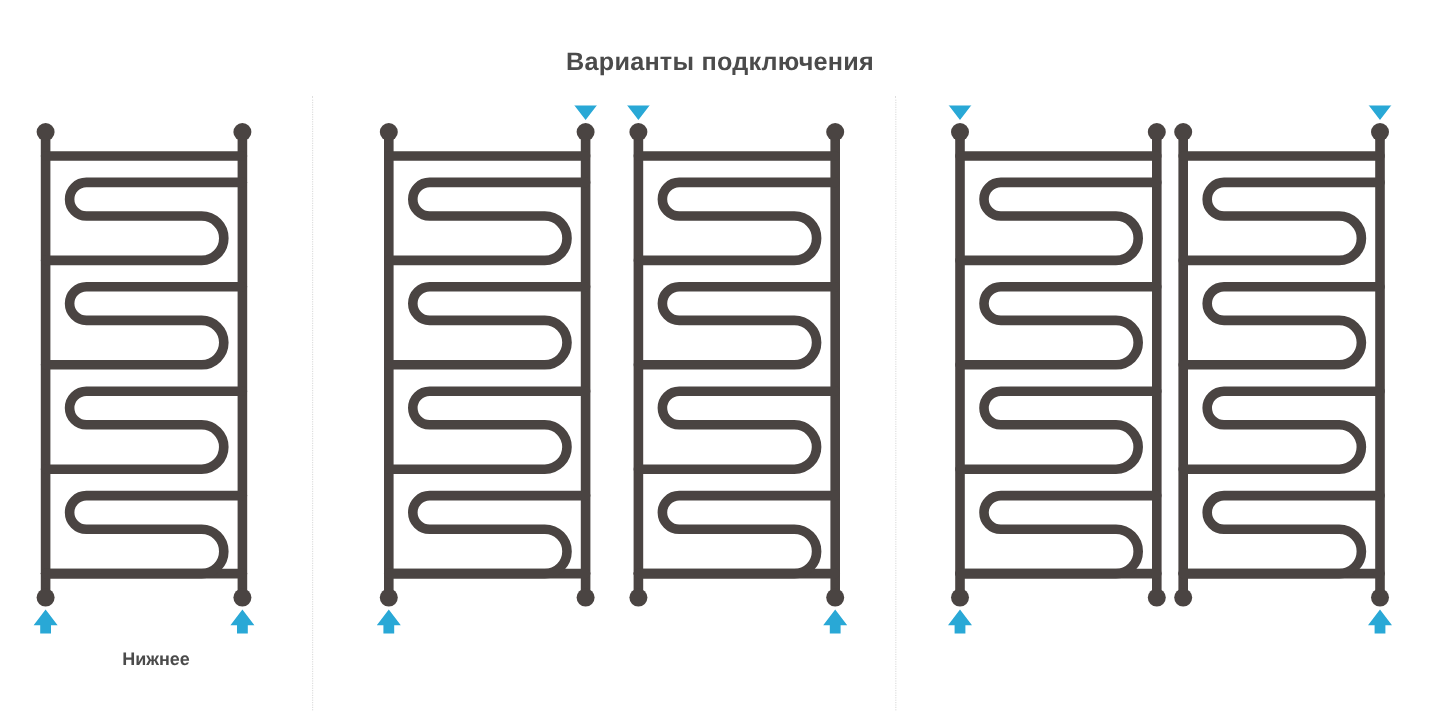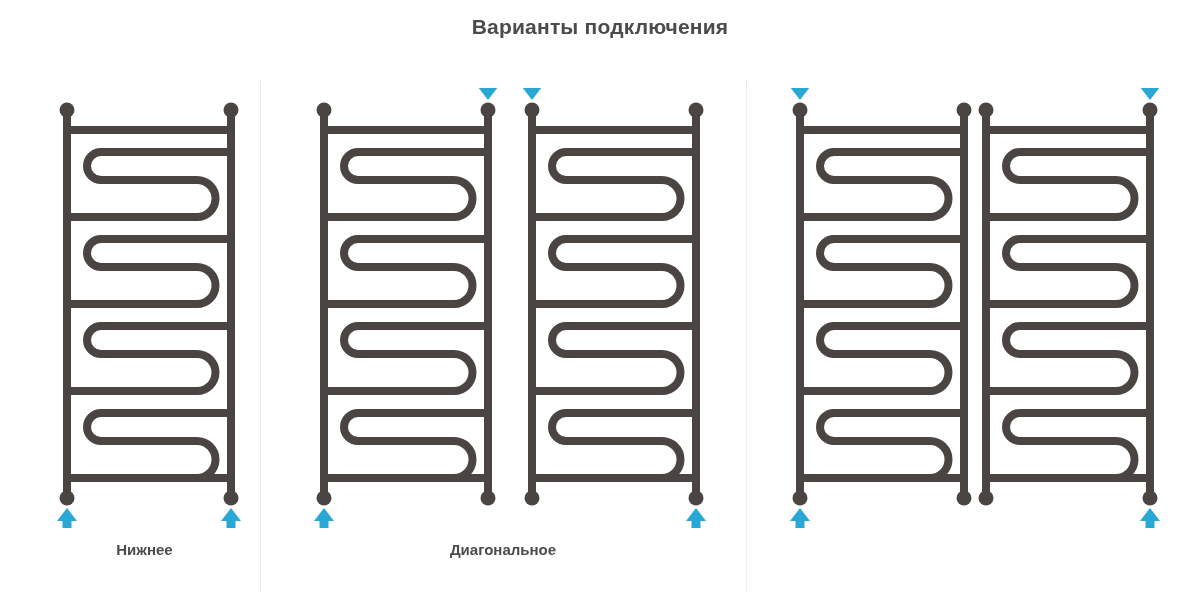--- a/index.html
+++ b/index.html
@@ -15,21 +15,21 @@
     position: relative;
   }
   #page {
     position: relative;
     width: 1200px;
     height: 596px;
     background: #ffffff;
   }
   .page-title {
     position: absolute;
-    top: 15px;
+    top: 40px;
     left: 0;
     width: 1200px;
     text-align: center;
     font-size: 21px;
     font-weight: 700;
     color: #4b4b4b;
     letter-spacing: 0.2px;
   }
   .divider {
     position: absolute;
@@ -72,21 +72,21 @@
 <body>
 
 <div id="page">
 
   <div class="page-title">Варианты подключения</div>
 
   <div class="divider d1"></div>
   <div class="divider d2"></div>
 
   <div id="groups-host">
-      <div class="group" style="left: 0px; width: 260px; padding-left: 29px;">
+      <div class="group" style="left: 0px; width: 260px;">
         <div class="group-stage">
           <div class="unit" style="left: 20px;">
             <svg width="200" height="440" viewBox="0 0 200 440">
               <g fill="none" stroke="#4a4442" stroke-width="8" stroke-linecap="round" stroke-linejoin="round">
                 <line x1="18" y1="22" x2="18" y2="410"></line>
                 <line x1="182" y1="22" x2="182" y2="410"></line>
                 <line x1="18" y1="42" x2="182" y2="42"></line>
                 <line x1="18" y1="390" x2="182" y2="390"></line>
                 <path d="M 182 64 L 52 64 A 14 14 0 0 0 52 92 L 148 92 A 18.5 18.5 0 0 1 148 129 L 18 129"></path>
                 <path d="M 182 151 L 52 151 A 14 14 0 0 0 52 179 L 148 179 A 18.5 18.5 0 0 1 148 216 L 18 216"></path>
@@ -140,21 +140,20 @@
               </g>
               <circle cx="18" cy="22" r="7.5" fill="#4a4442"></circle>
               <circle cx="182" cy="22" r="7.5" fill="#4a4442"></circle>
               <circle cx="18" cy="410" r="7.5" fill="#4a4442"></circle>
               <circle cx="182" cy="410" r="7.5" fill="#4a4442"></circle>
               <path d="M 13.5 -14 L 22.5 -14 L 22.5 -1 L 28 -1 L 18 12 L 8 -1 L 13.5 -1 Z" fill="#29a8d6"></path>
               <path d="M 177.5 446 L 186.5 446 L 186.5 433 L 192 433 L 182 420 L 172 433 L 177.5 433 Z" fill="#29a8d6"></path>
             </svg>
           </div>
         </div>
-        <div class="group-label">Диагональное</div>
       </div>
       <div class="group" style="left: 746px; width: 454px;">
         <div class="group-stage">
           <div class="unit" style="left: 36px;">
             <svg width="200" height="440" viewBox="0 0 200 440">
               <g fill="none" stroke="#4a4442" stroke-width="8" stroke-linecap="round" stroke-linejoin="round">
                 <line x1="18" y1="22" x2="18" y2="410"></line>
                 <line x1="182" y1="22" x2="182" y2="410"></line>
                 <line x1="18" y1="42" x2="182" y2="42"></line>
                 <line x1="18" y1="390" x2="182" y2="390"></line>

